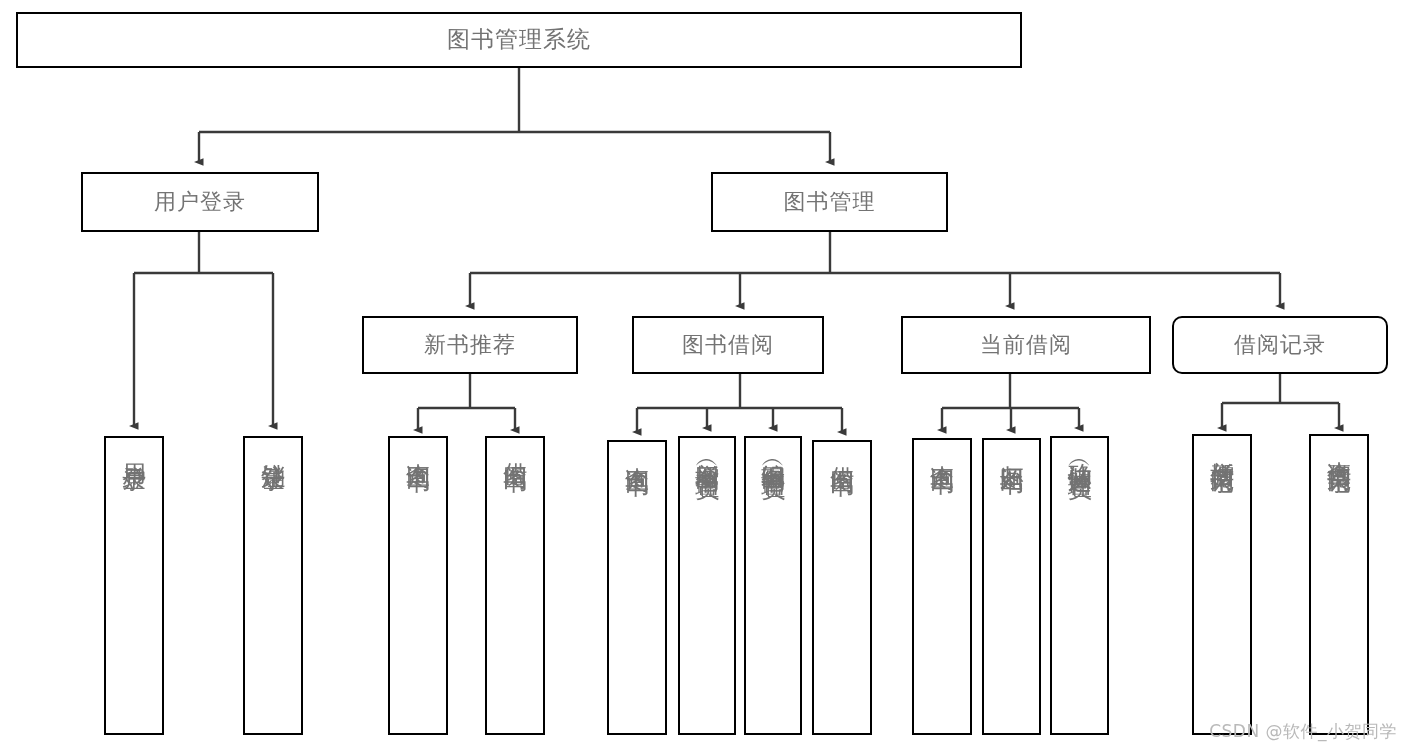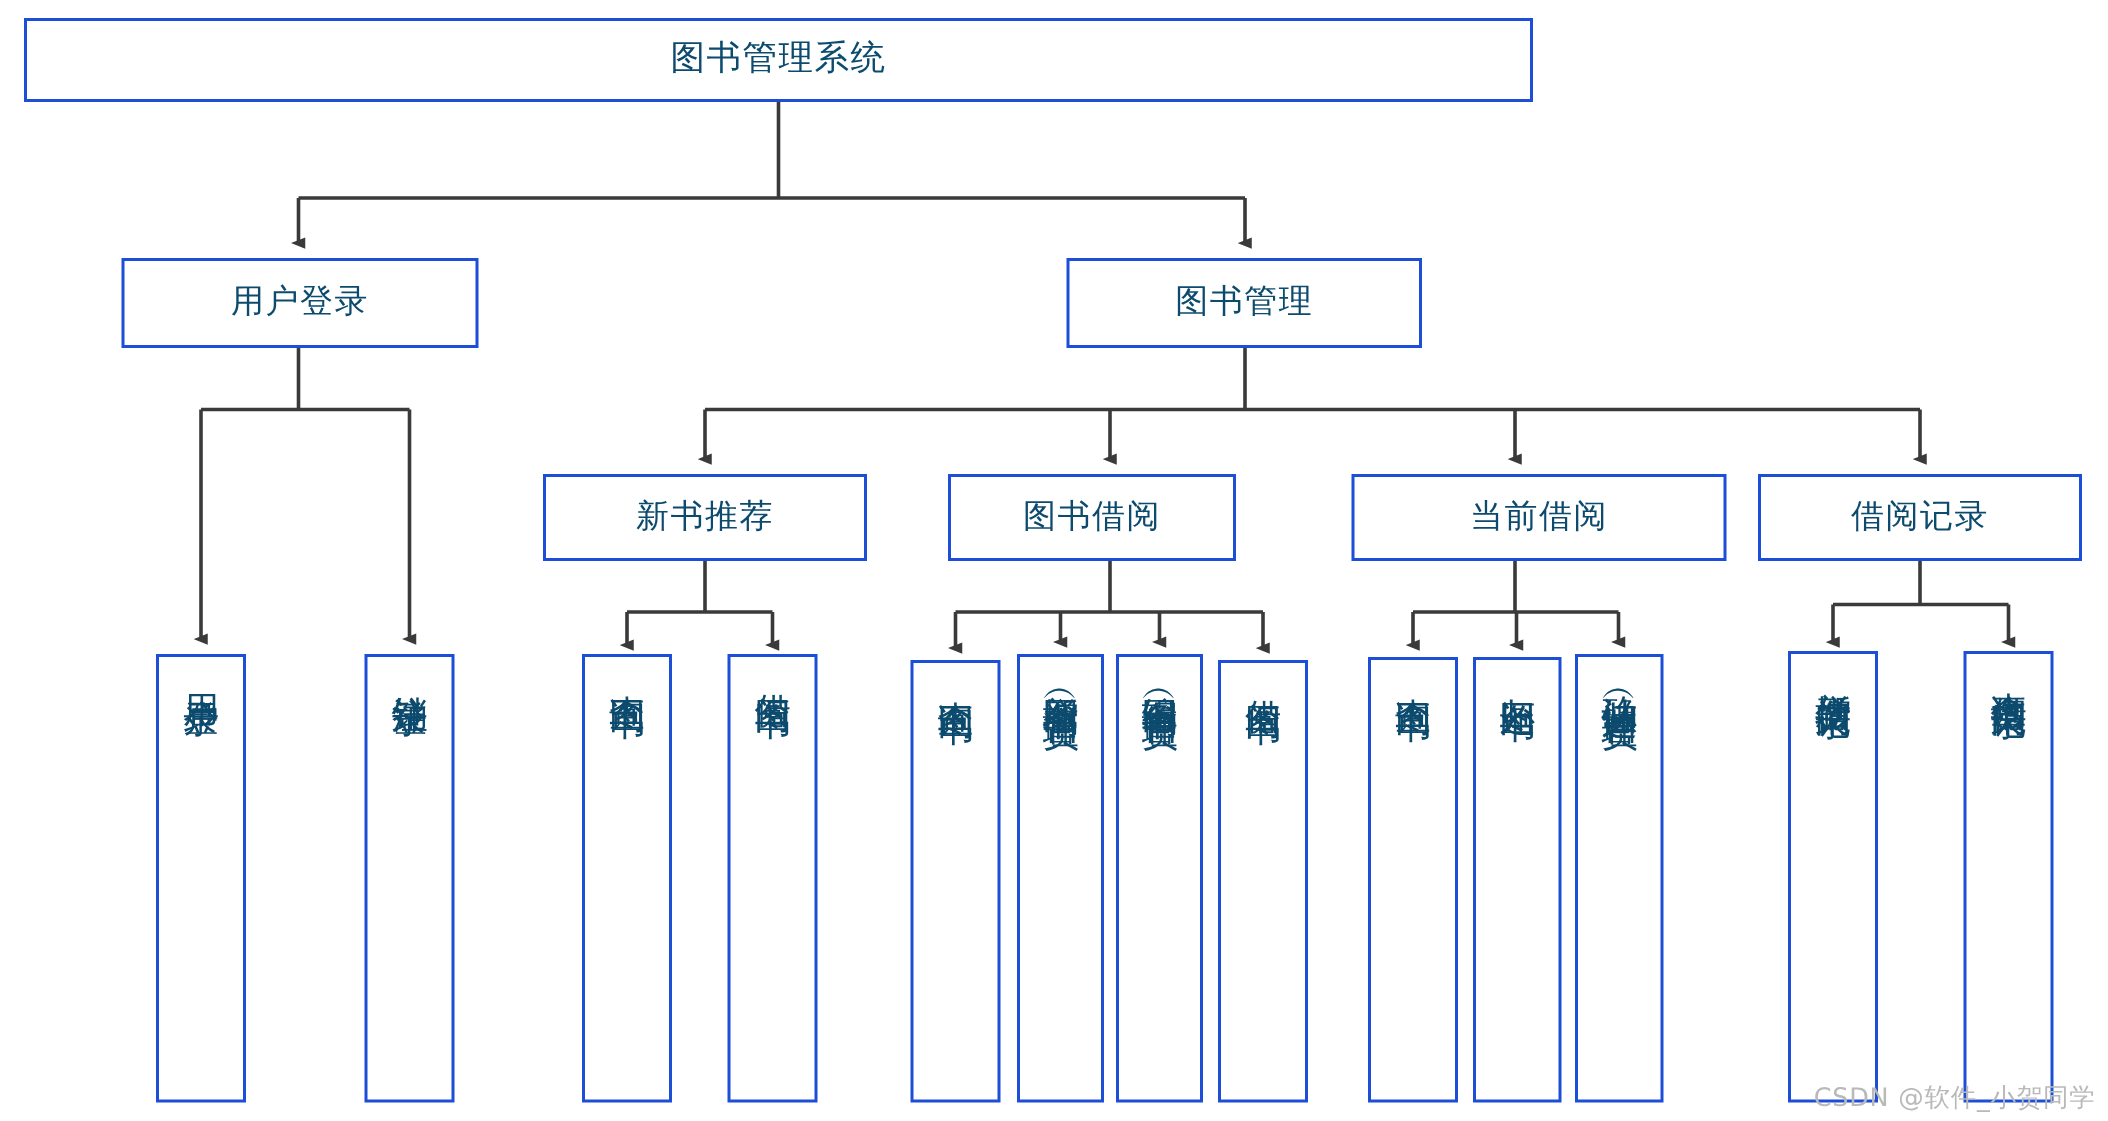--- a/index.html
+++ b/index.html
@@ -18,25 +18,25 @@
     position:absolute;
     left:0; top:0;
     width:1405px;
     height:747px;
     pointer-events:none;
   }
   .node{
     position:absolute;
     box-sizing:border-box;
     background:#ffffff;
-    border:2px solid #1d4ed8;
+    border:2px solid #000000;
     display:flex;
     align-items:center;
     justify-content:center;
-    color:#0c4a6e;
+    color:#737373;
   }
   .node.horizontal{
     font-size:22px;
     letter-spacing:1px;
     line-height:1.1;
   }
   .node.vertical{
     writing-mode:vertical-rl;
     text-orientation:upright;
     font-size:24px;
@@ -135,21 +135,21 @@
   </div>
 
   <div class="node horizontal" style="left:632px; top:316px; width:192px; height:58px;">
     <span>图书借阅</span>
   </div>
 
   <div class="node horizontal" style="left:901px; top:316px; width:250px; height:58px;">
     <span>当前借阅</span>
   </div>
 
-  <div class="node horizontal" style="left:1172px; top:316px; width:216px; height:58px;">
+  <div class="node horizontal" style="left:1172px; top:316px; width:216px; height:58px;border-radius:10px;">
     <span>借阅记录</span>
   </div>
 
   <div class="node vertical" style="left:104px; top:436px; width:60px; height:299px;">
     <span>用户登录</span>
   </div>
 
   <div class="node vertical" style="left:243px; top:436px; width:60px; height:299px;">
     <span>注销登录</span>
   </div>

